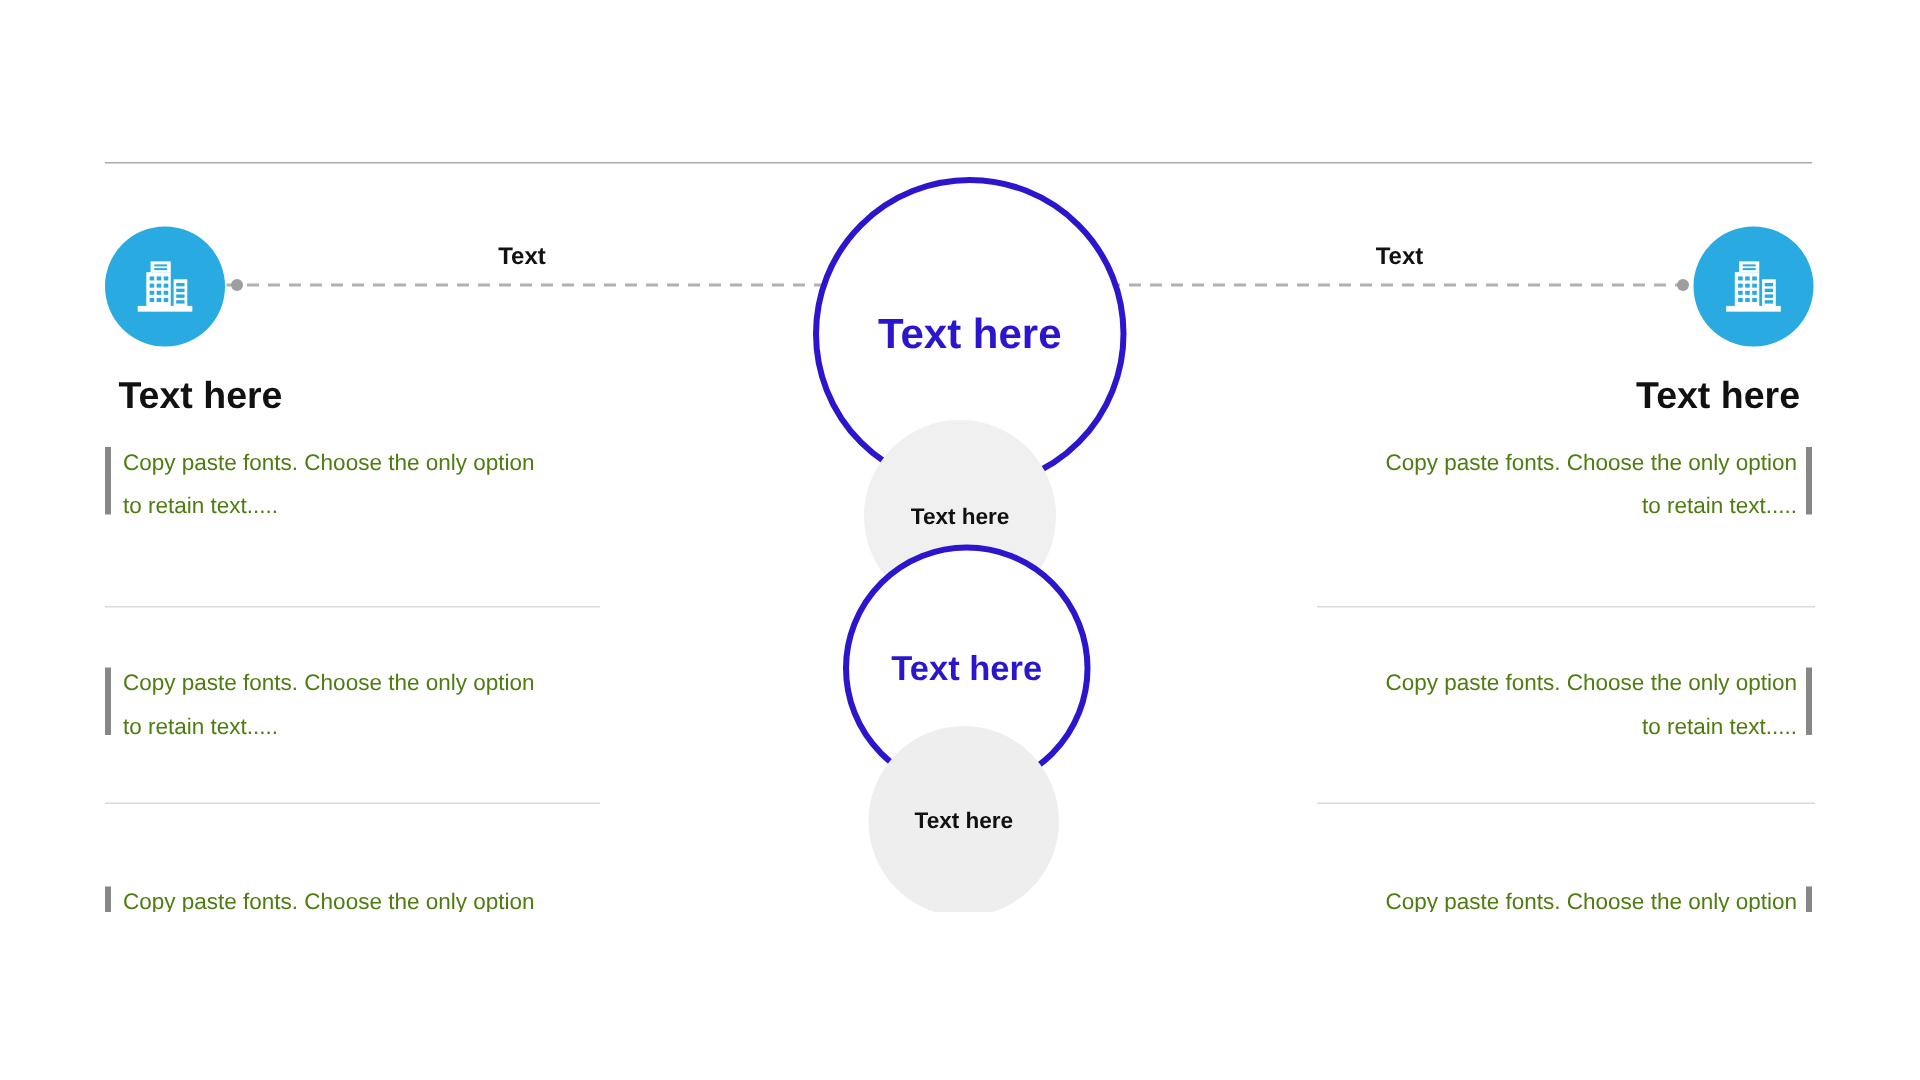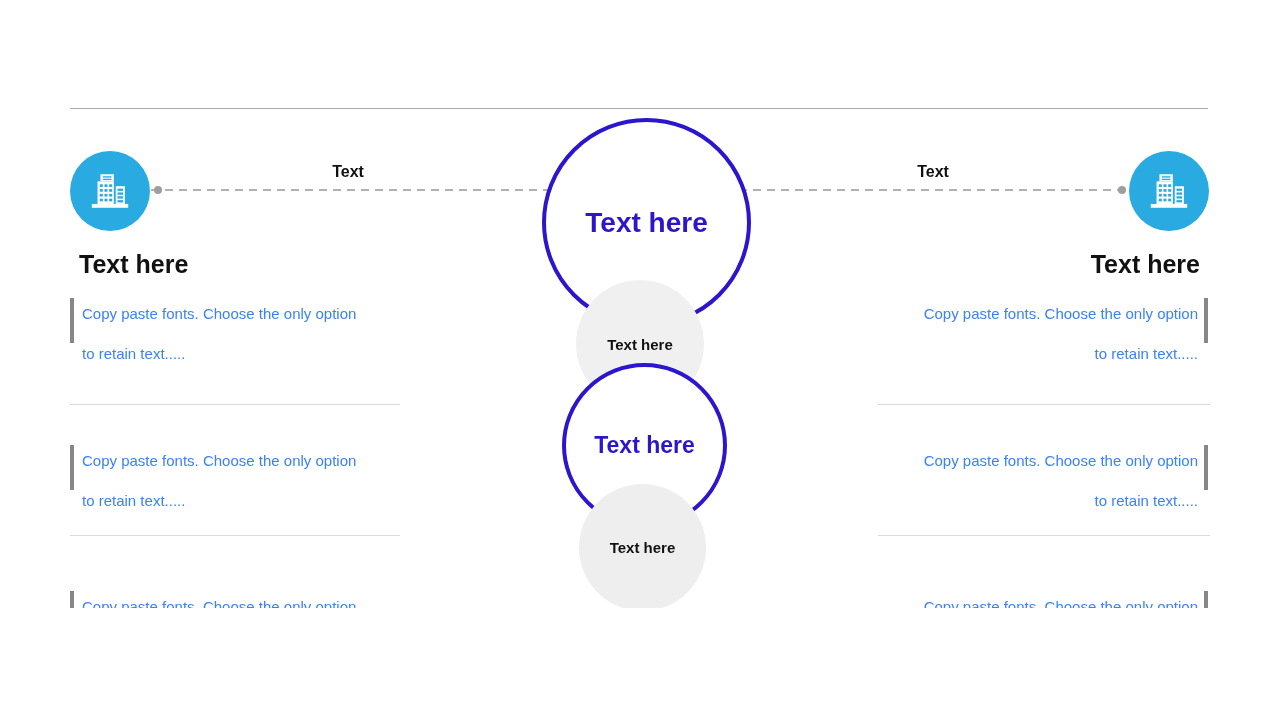--- a/index.html
+++ b/index.html
@@ -38,21 +38,21 @@
 
   .mid-circle{position:absolute;left:562px;top:363px;width:157px;height:157px;
     border:4px solid #2B16CE;border-radius:50%;background:#ffffff;
     display:flex;align-items:center;justify-content:center;}
   .mid-circle span{font-size:23px;font-weight:bold;color:#2B16CE;}
 
   .panel-heading{position:absolute;font-size:25px;font-weight:bold;color:#111;}
   .heading-l{left:79px;top:250px;}
   .heading-r{left:1000px;top:250px;width:200px;text-align:right;}
 
-  .para{position:absolute;width:300px;font-size:15px;line-height:40px;color:#3b82f6;
+  .para{position:absolute;width:300px;font-size:15px;line-height:29px;color:#4d7c0f;
     white-space:pre-line;}
   .para-l{left:82px;text-align:left;}
   .para-r{left:898px;text-align:right;}
   .p1{top:294px;} .p2{top:441px;} .p3{top:587px;}
 
   .vbar{position:absolute;width:4px;height:45px;background:#878787;}
   .vbar-l{left:70px;}
   .vbar-r{left:1204px;}
   .b1{top:298px;} .b2{top:445px;} .b3{top:591px;}
 

